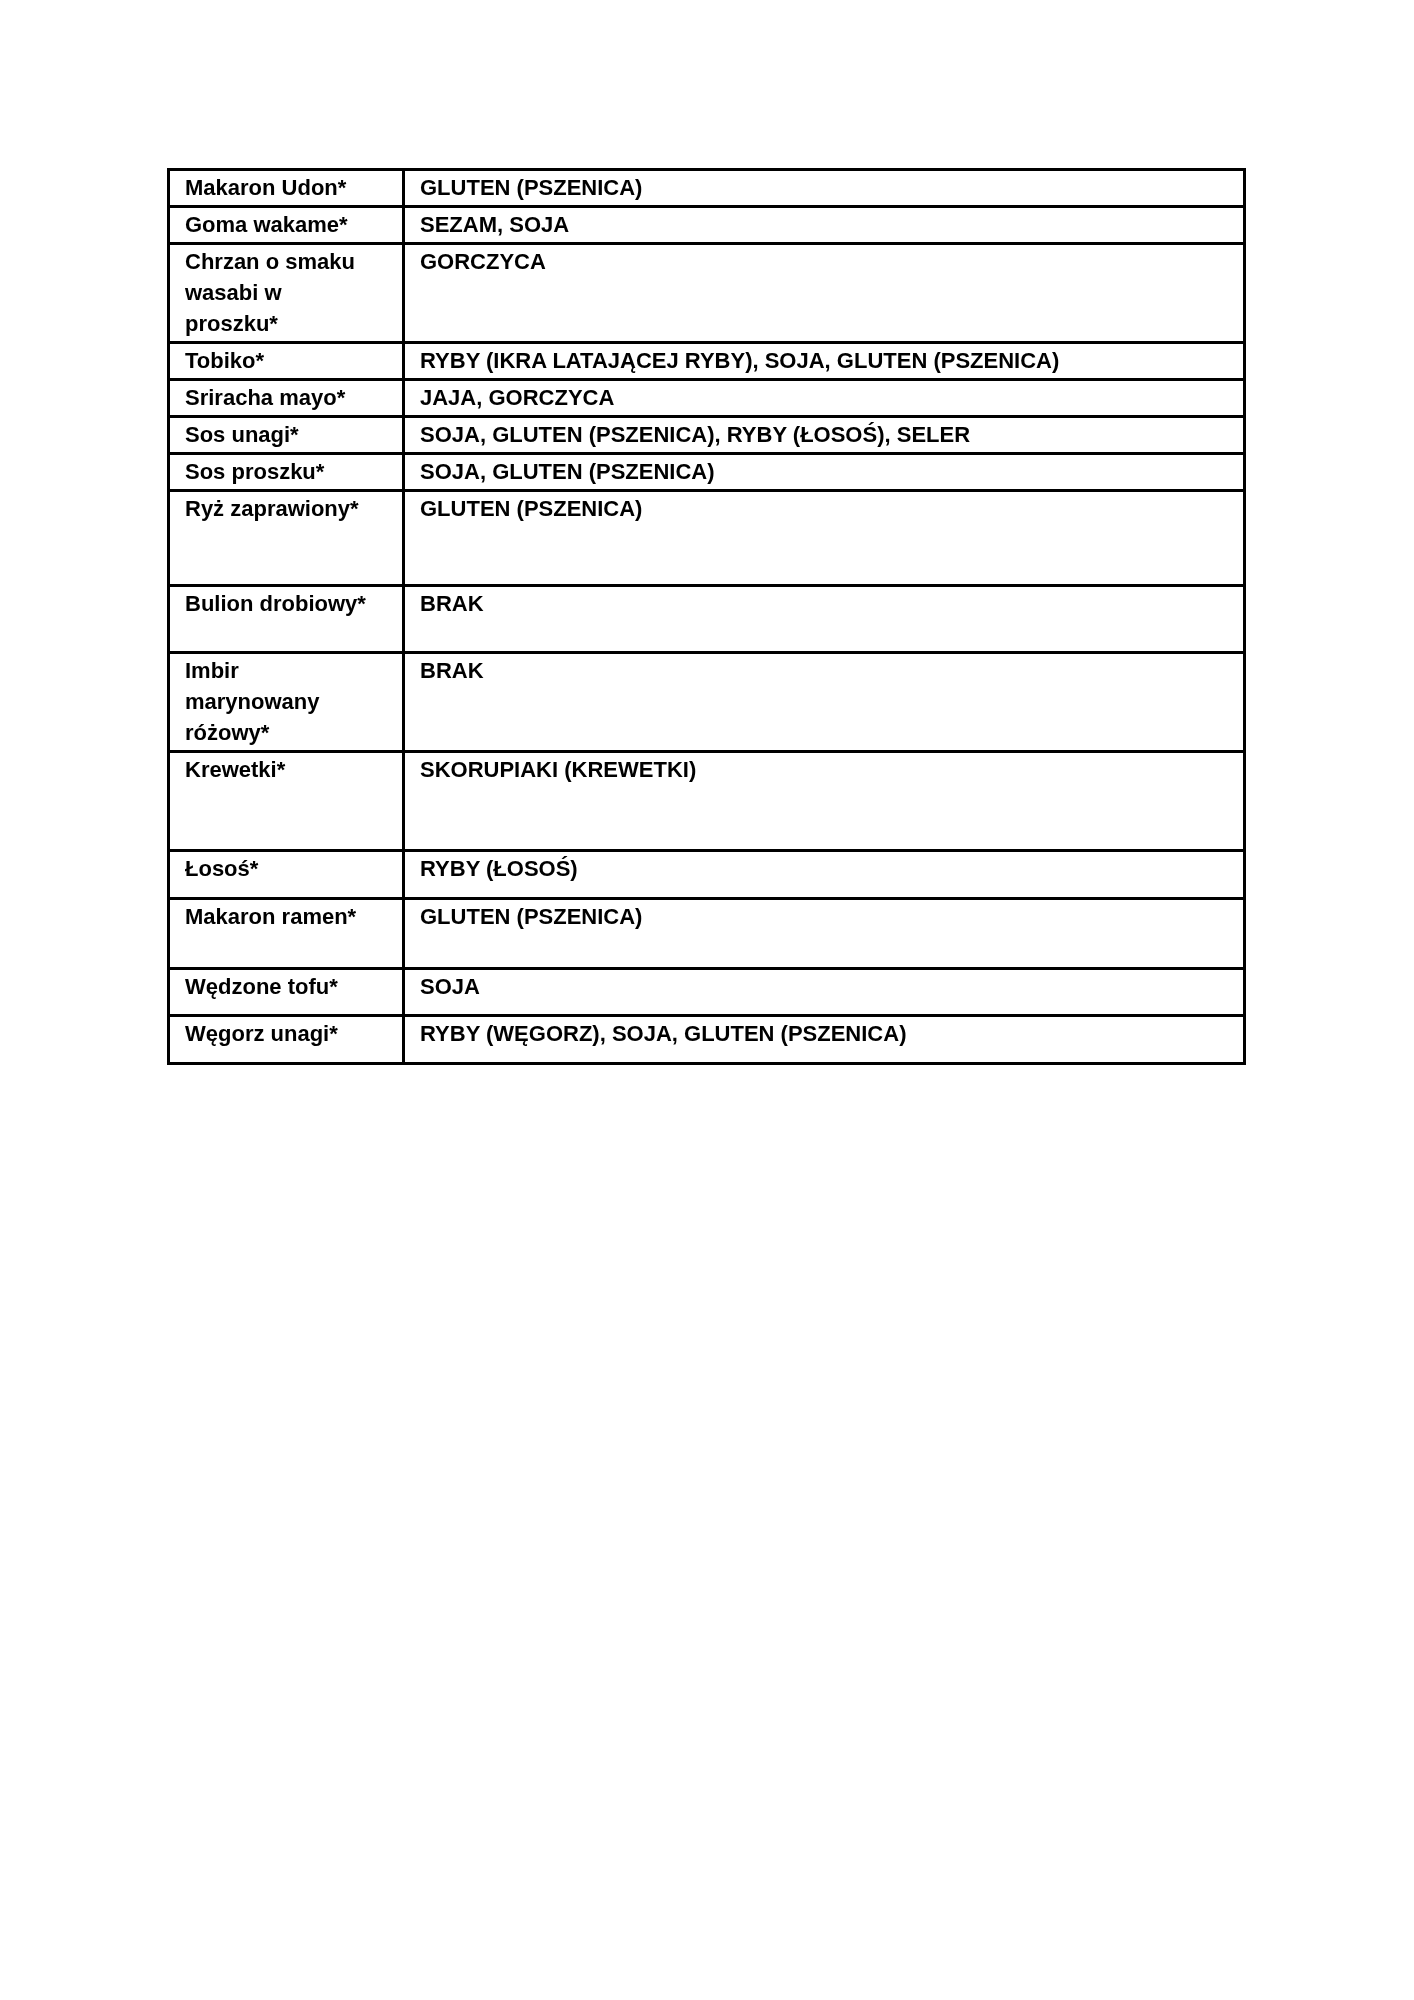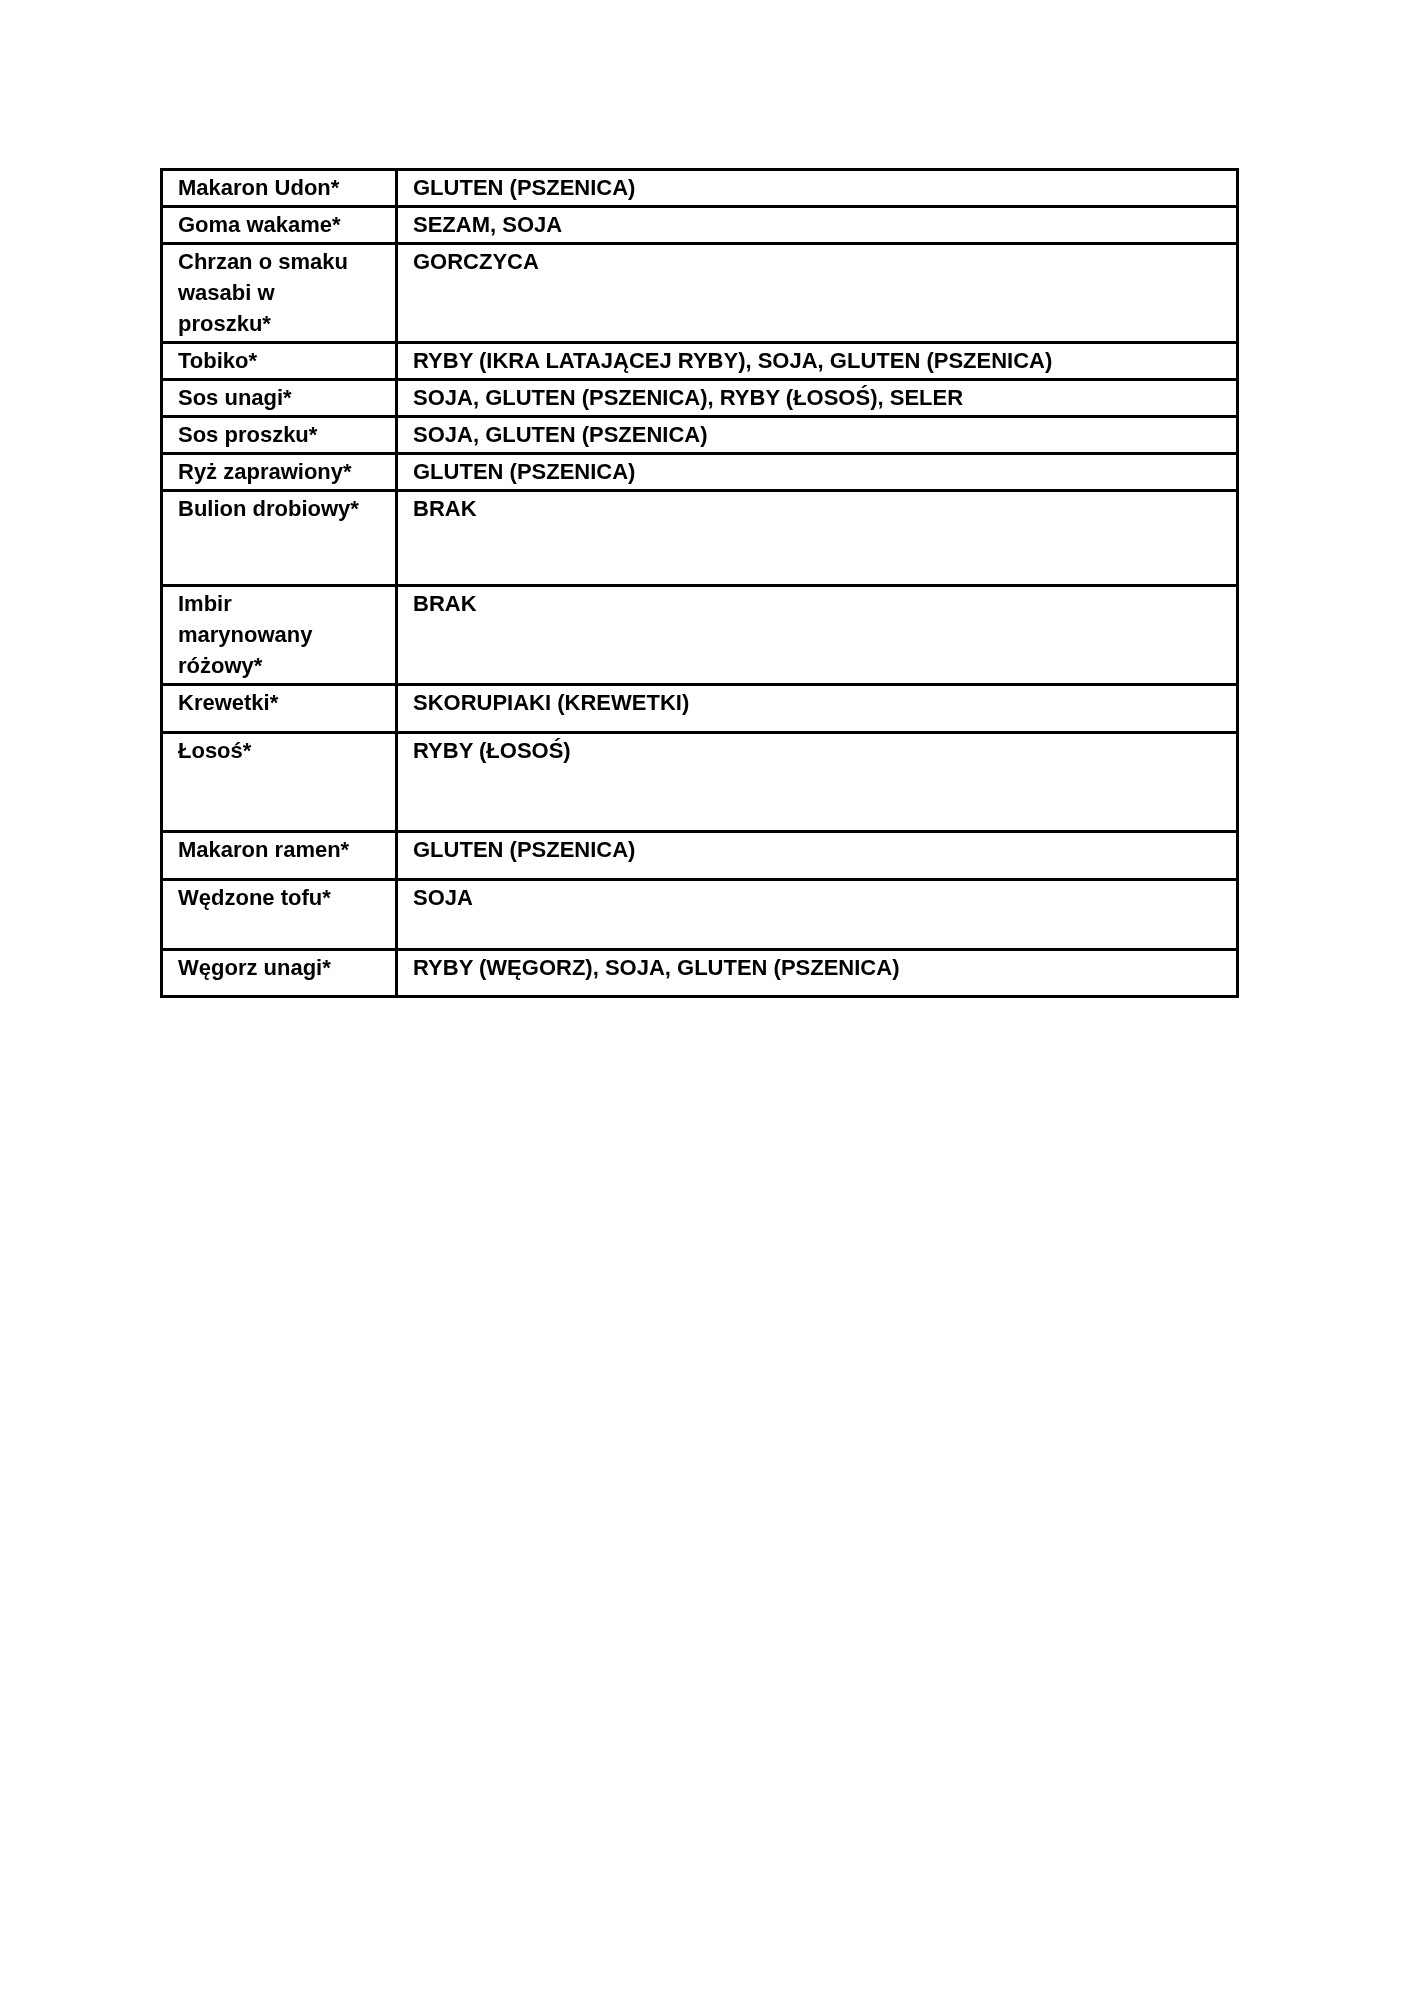--- a/index.html
+++ b/index.html
@@ -10,21 +10,21 @@
   .page {
     position: relative;
     width: 1414px;
     height: 2000px;
     background: #ffffff;
     font-family: "Liberation Sans", sans-serif;
     overflow: hidden;
   }
   table.allergen-table {
     position: absolute;
-    left: 160px;
+    left: 167px;
     top: 168px;
     width: 1076px;
     border-collapse: collapse;
     table-layout: fixed;
   }
   table.allergen-table td {
     border: 3px solid #000000;
     vertical-align: top;
     padding: 1px 10px 2px 15px;
     font-weight: 700;
@@ -82,20 +82,24 @@
         <td class="col-ingredient">Chrzan o smaku
 wasabi w
 proszku*</td>
         <td class="col-allergens">GORCZYCA</td>
       </tr>
       <tr>
         <td class="col-ingredient">Tobiko*</td>
         <td class="col-allergens">RYBY (IKRA LATAJĄCEJ RYBY), SOJA, GLUTEN (PSZENICA)</td>
       </tr>
       <tr>
+        <td class="col-ingredient">Sriracha mayo*</td>
+        <td class="col-allergens">JAJA, GORCZYCA</td>
+      </tr>
+      <tr>
         <td class="col-ingredient">Sos unagi*</td>
         <td class="col-allergens">SOJA, GLUTEN (PSZENICA), RYBY (ŁOSOŚ), SELER</td>
       </tr>
       <tr>
         <td class="col-ingredient">Sos proszku*</td>
         <td class="col-allergens">SOJA, GLUTEN (PSZENICA)</td>
       </tr>
       <tr>
         <td class="col-ingredient">Ryż zaprawiony*</td>
         <td class="col-allergens">GLUTEN (PSZENICA)</td>

